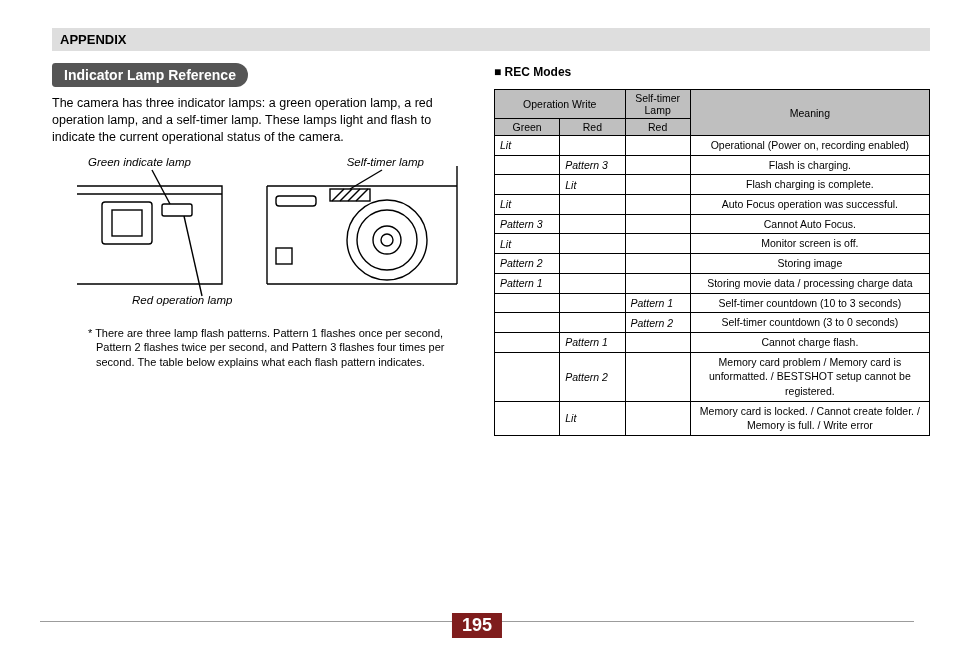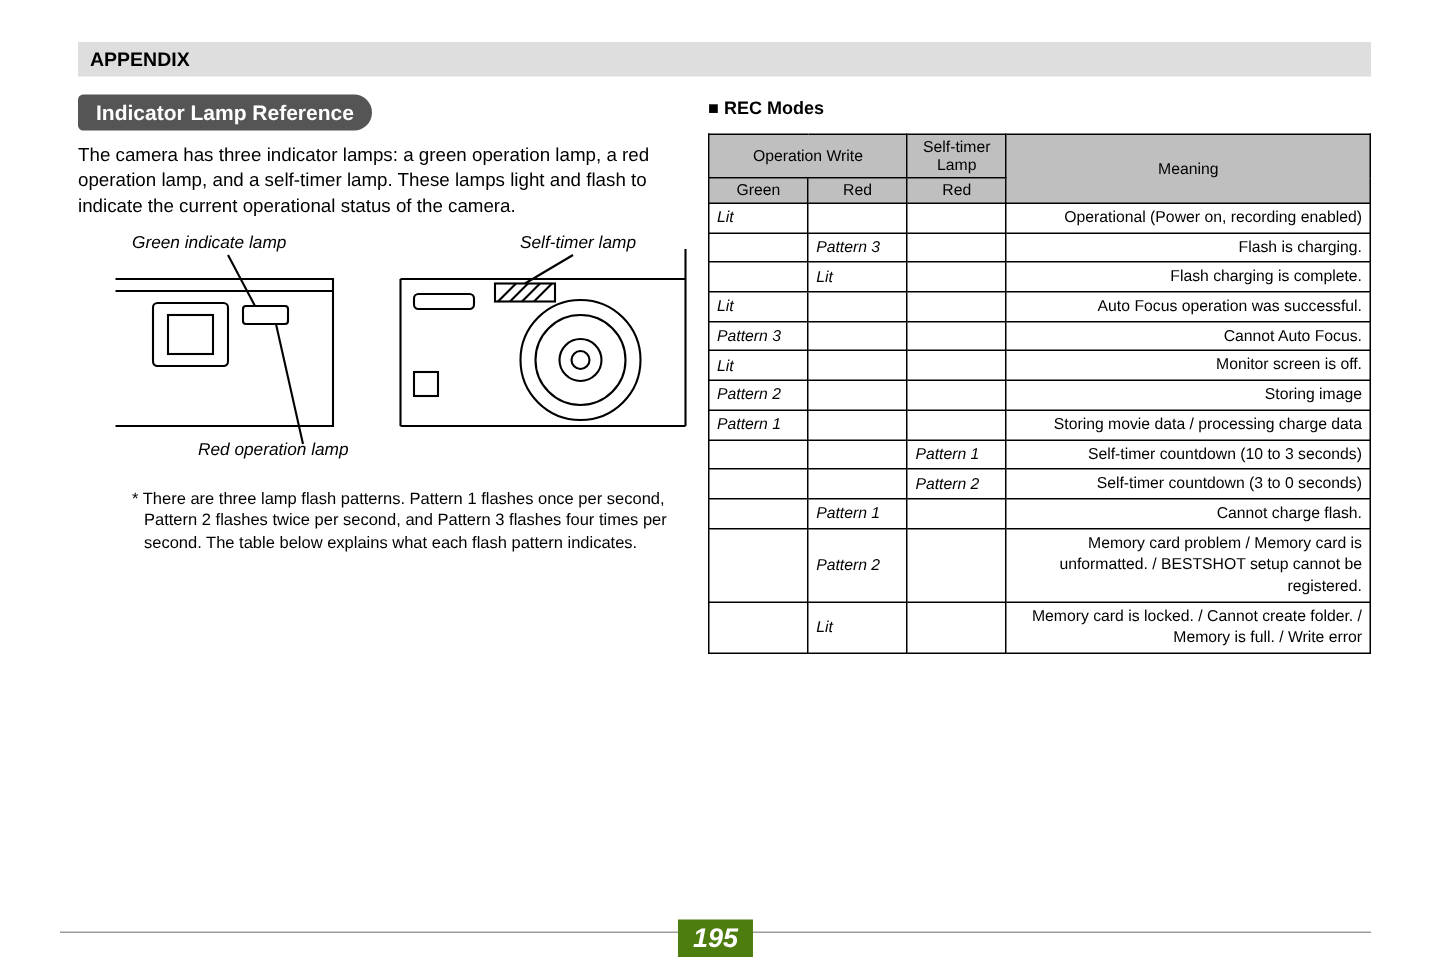--- a/index.html
+++ b/index.html
@@ -5,31 +5,32 @@
   body {
     margin: 0;
     padding: 0;
     font-family: Arial, Helvetica, sans-serif;
     background: #fff;
     width: 954px;
     height: 646px;
     position: relative;
   }
   .page {
-    padding: 28px 40px 8px 52px;
+    padding: 28px 24px 8px 52px;
   }
   .appendix-bar {
     background: #dedede;
     padding: 4px 8px;
     font-weight: bold;
     font-size: 13px;
     margin-bottom: 12px;
   }
   .columns {
     display: flex;
+    gap: 22px;
   }
   .left-col { width: 420px; }
   .right-col { flex: 1; }
   .pill {
     background: #555;
     color: #fff;
     font-weight: bold;
     font-size: 14px;
     padding: 4px 12px;
     border-radius: 4px 14px 14px 4px;
@@ -66,40 +67,39 @@
   .rec-header::before { content: "■ "; }
   table.rec {
     border-collapse: collapse;
     font-size: 10.5px;
     width: 100%;
   }
   table.rec th, table.rec td {
     border: 1px solid #000;
     padding: 2px 5px;
     vertical-align: middle;
-    text-align: right;
+    text-align: center;
   }
   table.rec th {
     background: #bfbfbf;
     font-weight: normal;
     text-align: center;
   }
   table.rec td.c { text-align: left; width: 52px; font-style: italic; }
   table.rec td.m { width: 220px; line-height: 1.4; }
   .pagenum {
     position: absolute;
     left: 50%;
     bottom: 8px;
     transform: translateX(-50%);
-    background: #4d7c0f;
+    background: #7f1d1d;
     color: #fff;
     font-weight: bold;
     font-size: 18px;
     padding: 2px 10px;
-    font-style: italic;
   }
   .pagenum-spacer {
     position: absolute;
     left: 40px; right: 40px;
     bottom: 24px;
     border-top: 1.5px solid #9c9c9c;
   }
 </style>
 </head>
 <body>

